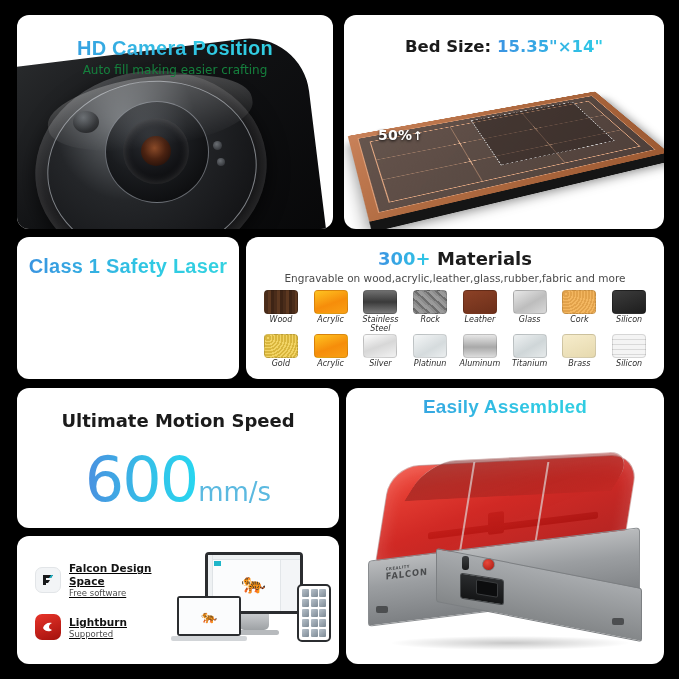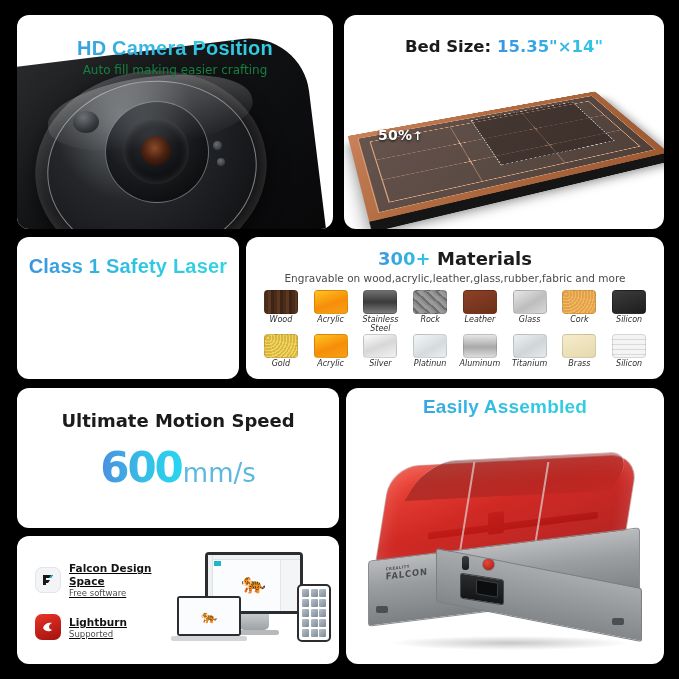--- a/index.html
+++ b/index.html
@@ -199,21 +199,21 @@
   .sw-aluminum{ background: linear-gradient(180deg,#e6e6e6,#a9a9a9 55%,#dcdcdc); }
   .sw-titanium{ background: linear-gradient(150deg,#eef1f2,#cfd6d8 55%,#e6eaeb); }
   .sw-brass   { background: linear-gradient(160deg,#f6eccb,#e6d9ae); }
   .sw-plastic { background: repeating-linear-gradient(180deg,#f4f4f4 0 4px,#d9d9d9 4px 5px); }
 
   
   #card-speed { left: 17px; top: 388px; width: 322px; height: 140px; }
   .spd-title { margin-top: 22px; text-align: center; font-size: 18px; font-weight: bold; color: #1b1b1b; font-family:"DejaVu Sans",sans-serif; }
   .spd-row { display: flex; align-items: baseline; justify-content: center; margin-top: 12px; }
   .spd-num {
-    font-size: 42px; font-weight: bold; letter-spacing: -2px;
+    font-size: 62px; font-weight: normal; letter-spacing: -2px;
     font-family:"DejaVu Sans",sans-serif;
     background: linear-gradient(90deg,#4a8fe0 0%, #35bfe8 55%, #27d6f0 100%);
     -webkit-background-clip: text; background-clip: text; color: transparent; text-align: center;
   }
   .spd-unit { font-size: 26px; color: #5bb9e0; margin-left: 1px; font-family:"DejaVu Sans",sans-serif; }
 
   
   #card-assembled { left: 346px; top: 388px; width: 318px; height: 276px; }
   #card-assembled .hdr { margin-top: 8px; }
   #card-assembled .title-blue { font-size: 19px; }

